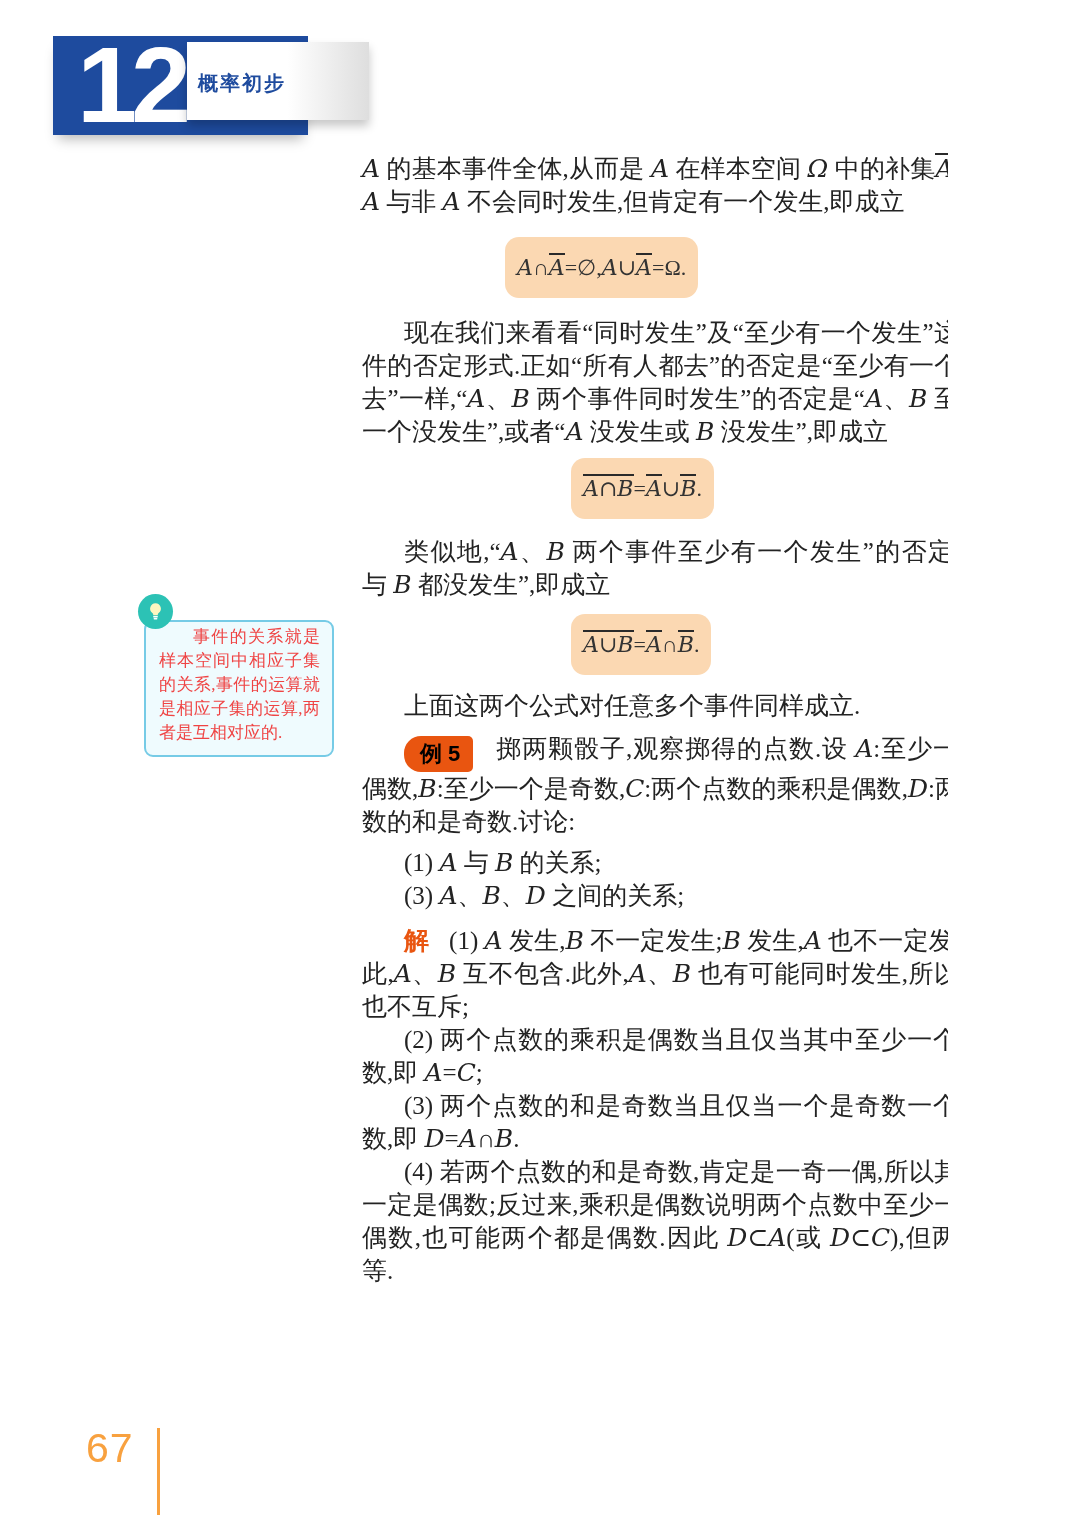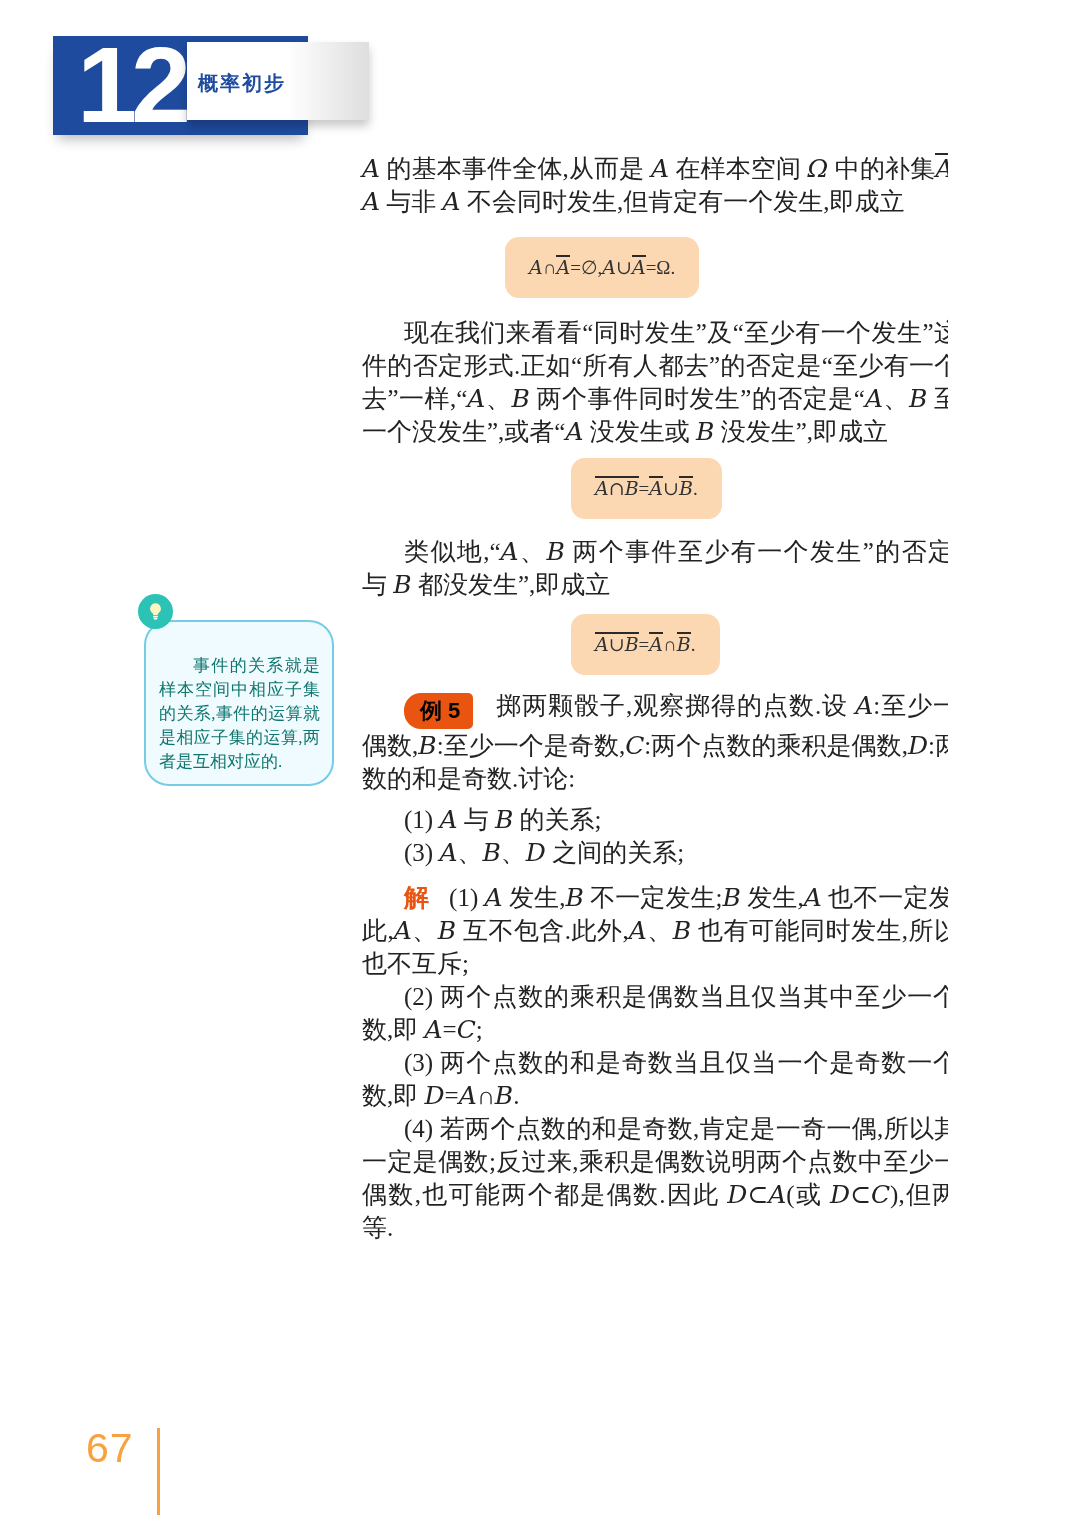--- a/index.html
+++ b/index.html
@@ -26,23 +26,23 @@
   }
   .chapter-tab-title {
     position:absolute; left:11px; top:28px;
     font-family:"Liberation Sans","DejaVu Sans",sans-serif;
     font-weight:bold; font-size:20px; color:#1e4b9e; letter-spacing:2px;
   }
 
   
   .tip-note {
     position:absolute; left:144px; top:620px; width:190px;
-    background:#effbfe; border:2px solid #76cbe6; border-radius:25px;
-    padding:32px 12px 10px 13px; box-sizing:border-box;
-    font-size:17px; line-height:24px; color:#0f766e; text-align:justify;
+    background:#effbfe; border:2px solid #76cbe6; border-radius:9px;
+    padding:3px 12px 10px 13px; box-sizing:border-box;
+    font-size:17px; line-height:24px; color:#ef4444; text-align:justify;
   }
   .tip-note-text { margin:0; text-indent:2em; }
   .tip-icon {
     position:absolute; left:138px; top:594px; width:35px; height:35px;
     background:#2cc2b5; border-radius:50%; z-index:3;
     display:flex; align-items:center; justify-content:center;
   }
 
   
   .content {
@@ -50,21 +50,21 @@
     font-size:25px; line-height:33px; text-align:justify; color:#232323;
   }
   .content p { margin:0; }
   p.ind { text-indent:42px; }
 
   .var { font-family:"DejaVu Serif","Liberation Serif",serif; font-style:italic; }
   .ov  { display:inline-block; border-top:2px solid #2a2a2a; padding-top:1px; line-height:1.05; }
 
   .formula-box {
     width:fit-content; background:#fbd8b2; border-radius:14px;
-    padding:13px 24px; font-size:19px; line-height:35px;
+    padding:13px 12px; font-size:22px; line-height:35px;
     color:#333333; text-align:center; text-indent:0;
   }
   .fb1 { margin:19px 0 18px 143px; }
   .fb2 { margin:10px 0 16px 209px; }
   .fb3 { margin:13px 17px 14px 209px; }
 
   .example-label {
     display:inline-block; background:#e95510; color:#000000;
     font-family:"Liberation Sans","DejaVu Sans",sans-serif; font-weight:bold;
     font-size:22px; line-height:26px; padding:5px 13px 5px 16px;
@@ -127,20 +127,21 @@
     <div class="formula-box fb2">
       <span><span class="var ov">A∩B</span><span>=</span><span class="var ov">A</span><span>∪</span><span class="var ov">B</span><span>.</span></span>
     </div>
 
     <p class="ind"><span>类似地,“</span><span class="var">A</span><span>、</span><span class="var">B</span><span> 两个事件至少有一个发生”的否定是“</span><span class="var">A</span><span> 与 </span><span class="var">B</span><span> 都没发生”,即成立</span></p>
 
     <div class="formula-box fb3">
       <span><span class="var ov">A∪B</span><span>=</span><span class="var ov">A</span><span>∩</span><span class="var ov">B</span><span>.</span></span>
     </div>
 
+    <p class="ind"><span>上面这两个公式对任意多个事件同样成立.</span></p>
 
     <p class="example-para" style="margin-top:10px;">
       <span class="example-label">例 5</span><span><span>掷两颗骰子,观察掷得的点数.设 </span><span class="var">A</span><span>:至少一个是偶数,</span><span class="var">B</span><span>:至少一个是奇数,</span><span class="var">C</span><span>:两个点数的乘积是偶数,</span><span class="var">D</span><span>:两个点数的和是奇数.讨论:</span></span>
     </p>
 
     <div style="margin-top:8px;">
       <p class="list-para"><span>(1) </span><span class="var">A</span><span> 与 </span><span class="var">B</span><span> 的关系;</span></p>
       <p class="list-para"><span>(3) </span><span class="var">A</span><span>、</span><span class="var">B</span><span>、</span><span class="var">D</span><span> 之间的关系;</span></p>
     </div>
 

